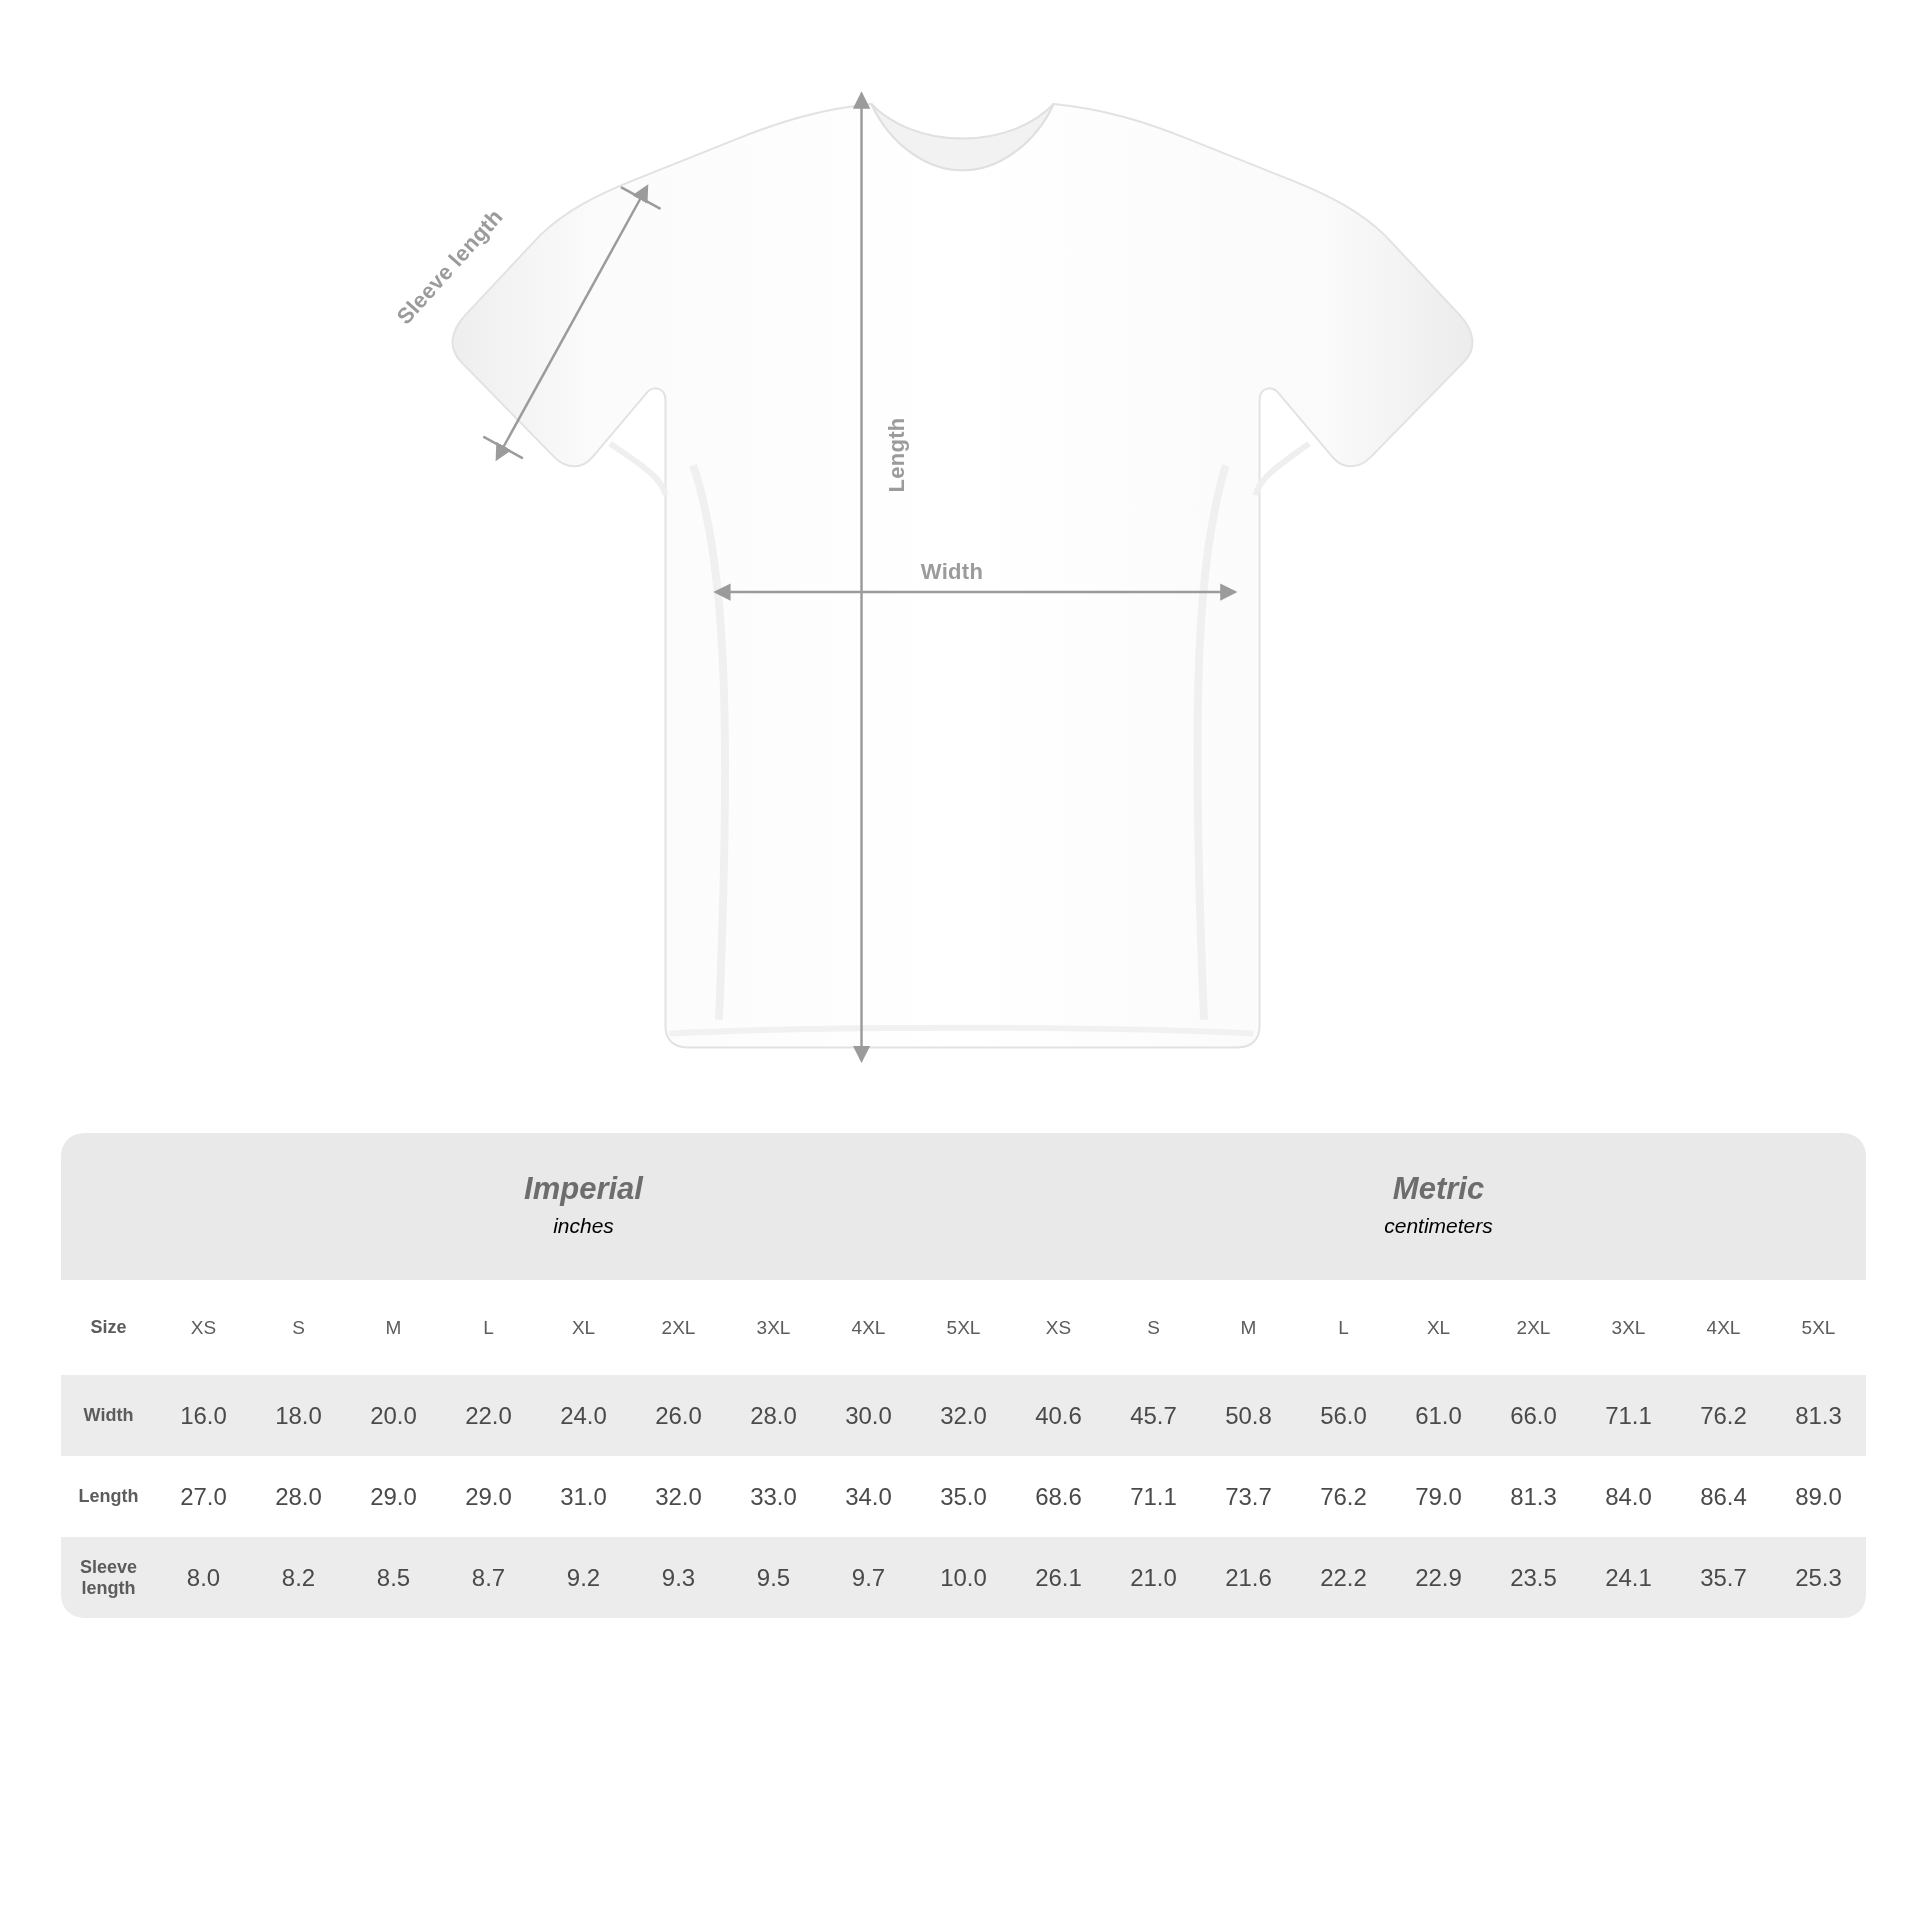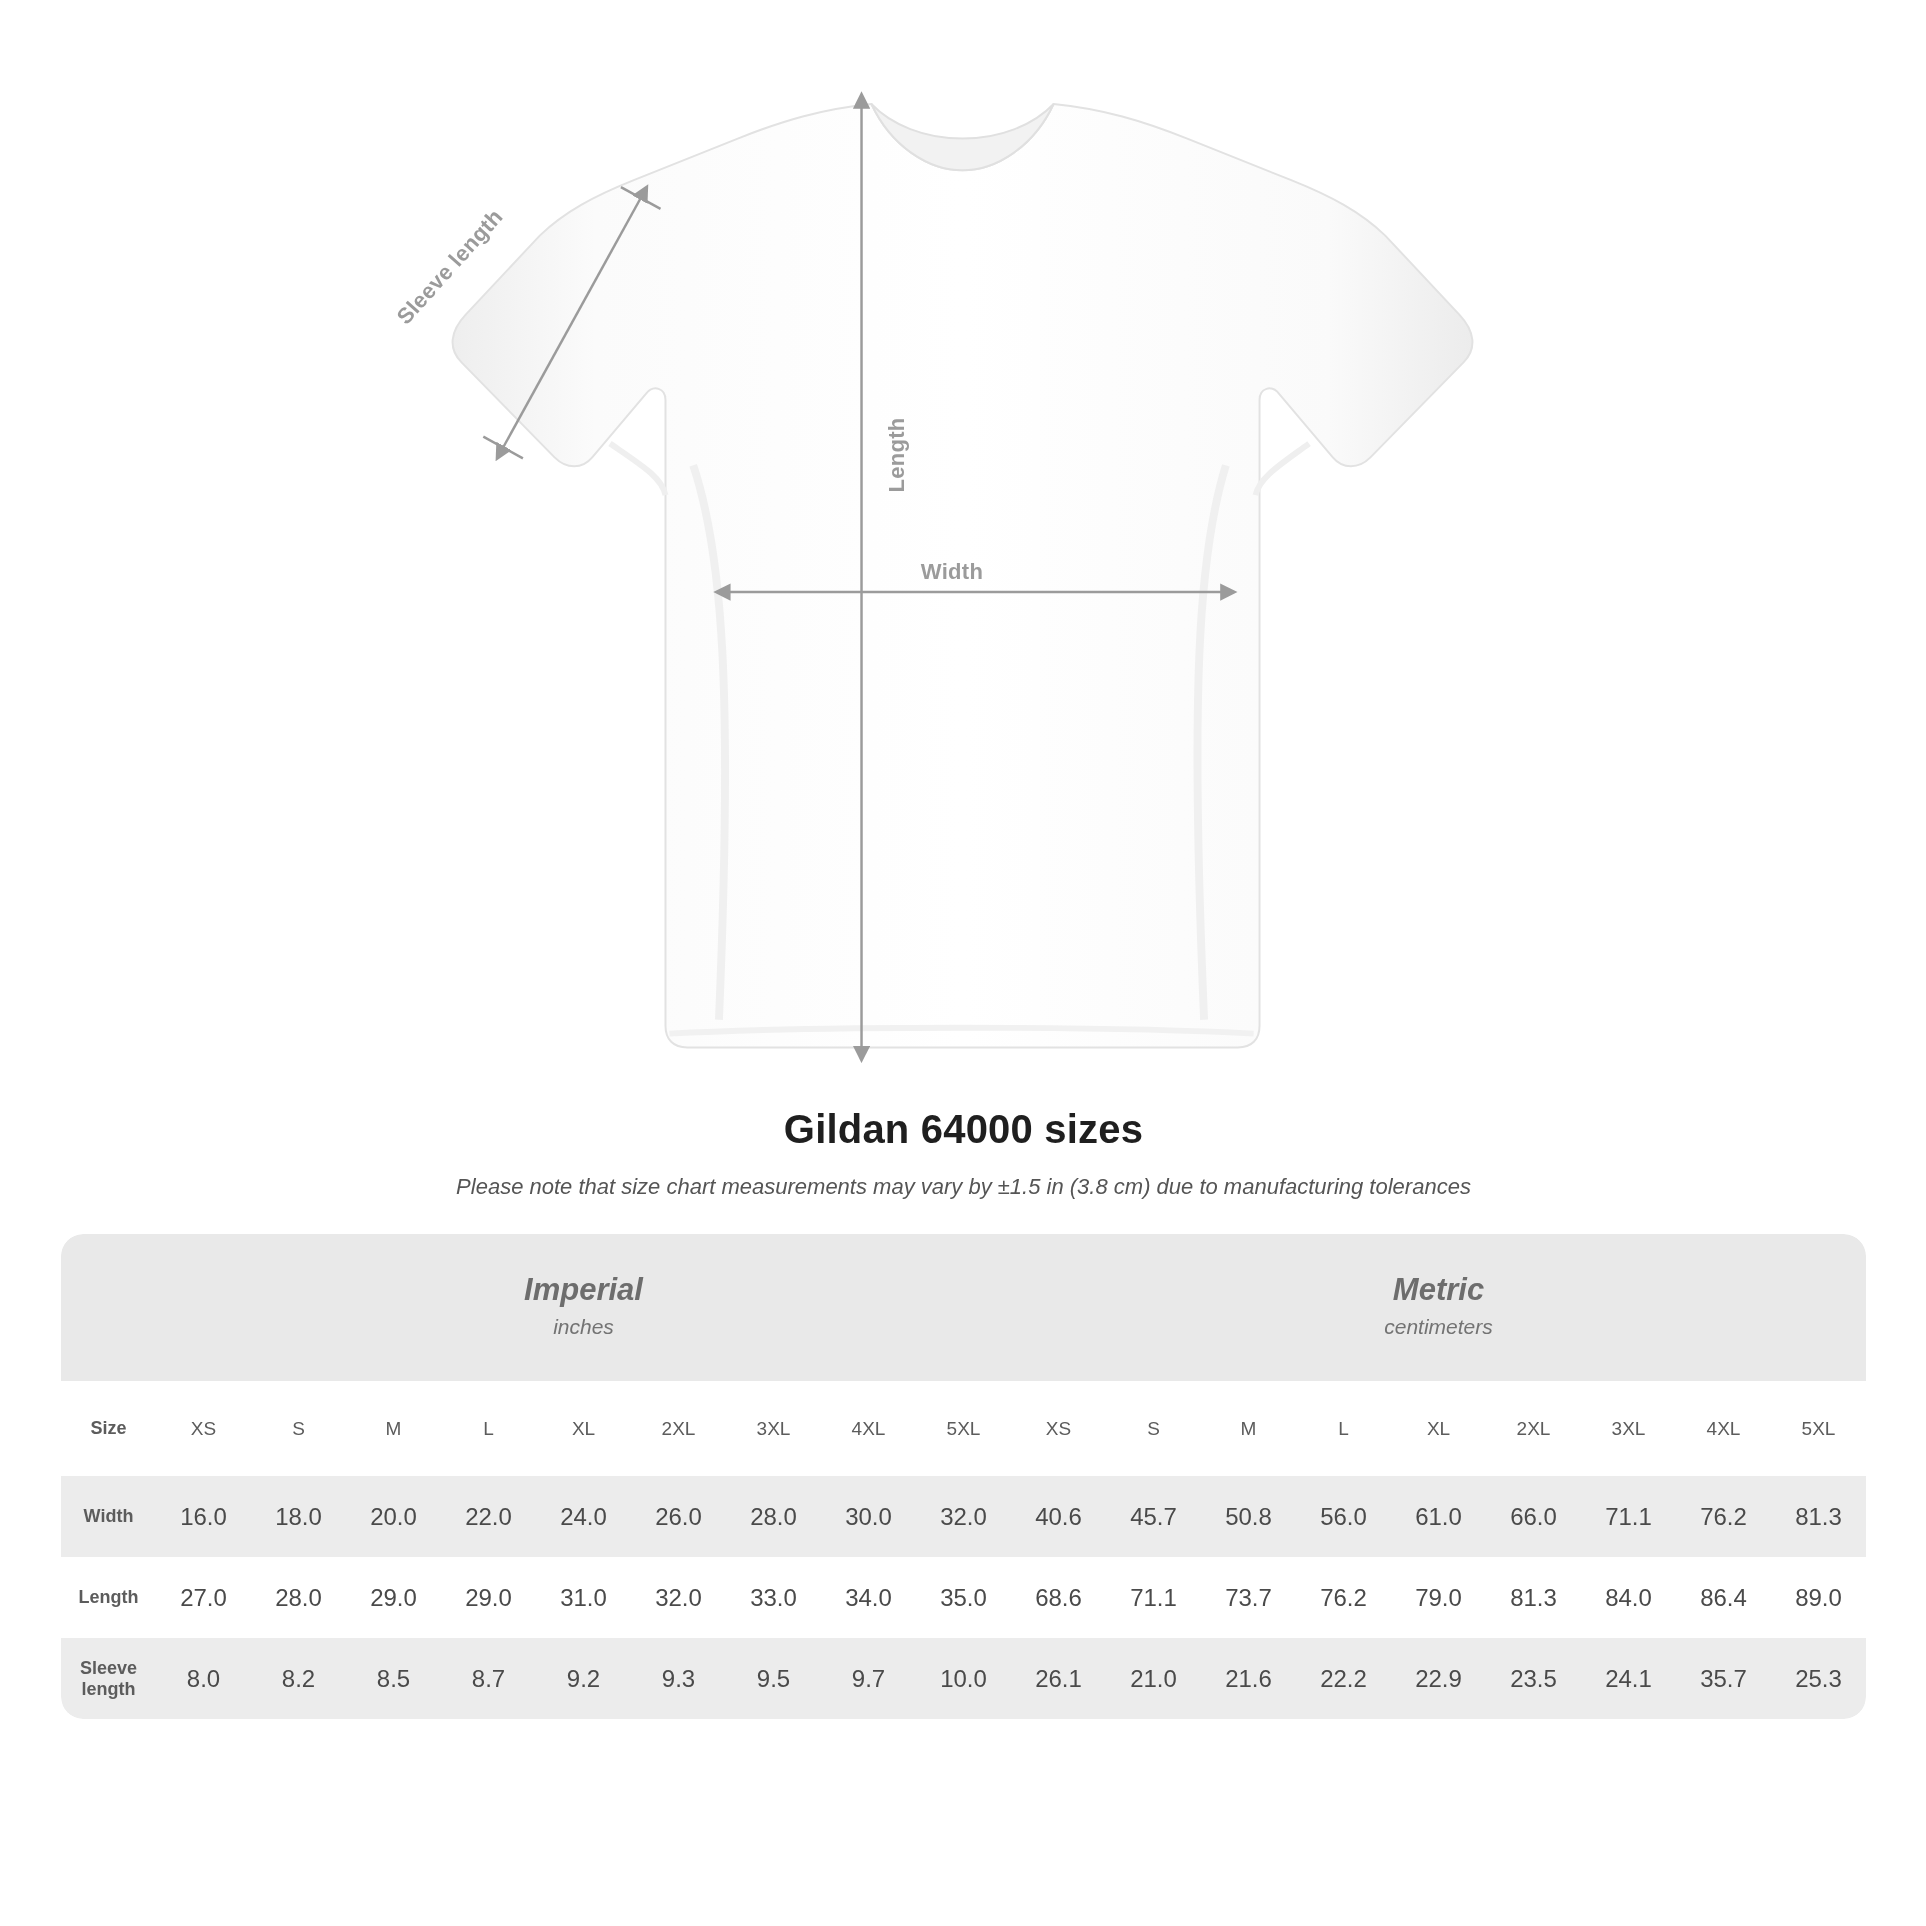--- a/index.html
+++ b/index.html
@@ -101,21 +101,21 @@
   .unit-head .unit-name {
     font-size: 31px;
     font-style: italic;
     font-weight: bold;
     color: #6d6d6d;
     line-height: 1.25;
   }
   .unit-head .unit-sub {
     font-size: 21px;
     font-style: italic;
-    color: #737373;
+    color: #000000;
     line-height: 1.6;
   }
   tr.header-row td {
     background: #ffffff;
     font-weight: normal;
     color: #5c5c5c;
     font-size: 19px;
     height: 95px;
   }
   tr.header-row td.rowlabel,
@@ -207,24 +207,20 @@
         <line x1="627" y1="189" x2="667" y2="211"></line>
         <line x1="488" y1="441" x2="528" y2="463"></line>
       </g>
     </svg>
 
     <div class="dim-label" id="label-sleeve">Sleeve length</div>
     <div class="dim-label" id="label-length">Length</div>
     <div class="dim-label" id="label-width">Width</div>
   </div>
 
-  <div class="title-block">
-    <h1 class="chart-title">Gildan 64000 sizes</h1>
-    <div class="chart-note">Please note that size chart measurements may vary by ±1.5 in (3.8 cm) due to manufacturing tolerances</div>
-  </div>
 
   <div class="table-wrap">
     <table class="size-table">
       <tbody>
         <tr>
           <td class="unit-head corner-tl"></td>
           <td class="unit-head" colspan="9">
             <div class="unit-name">Imperial</div>
             <div class="unit-sub">inches</div>
           </td>

